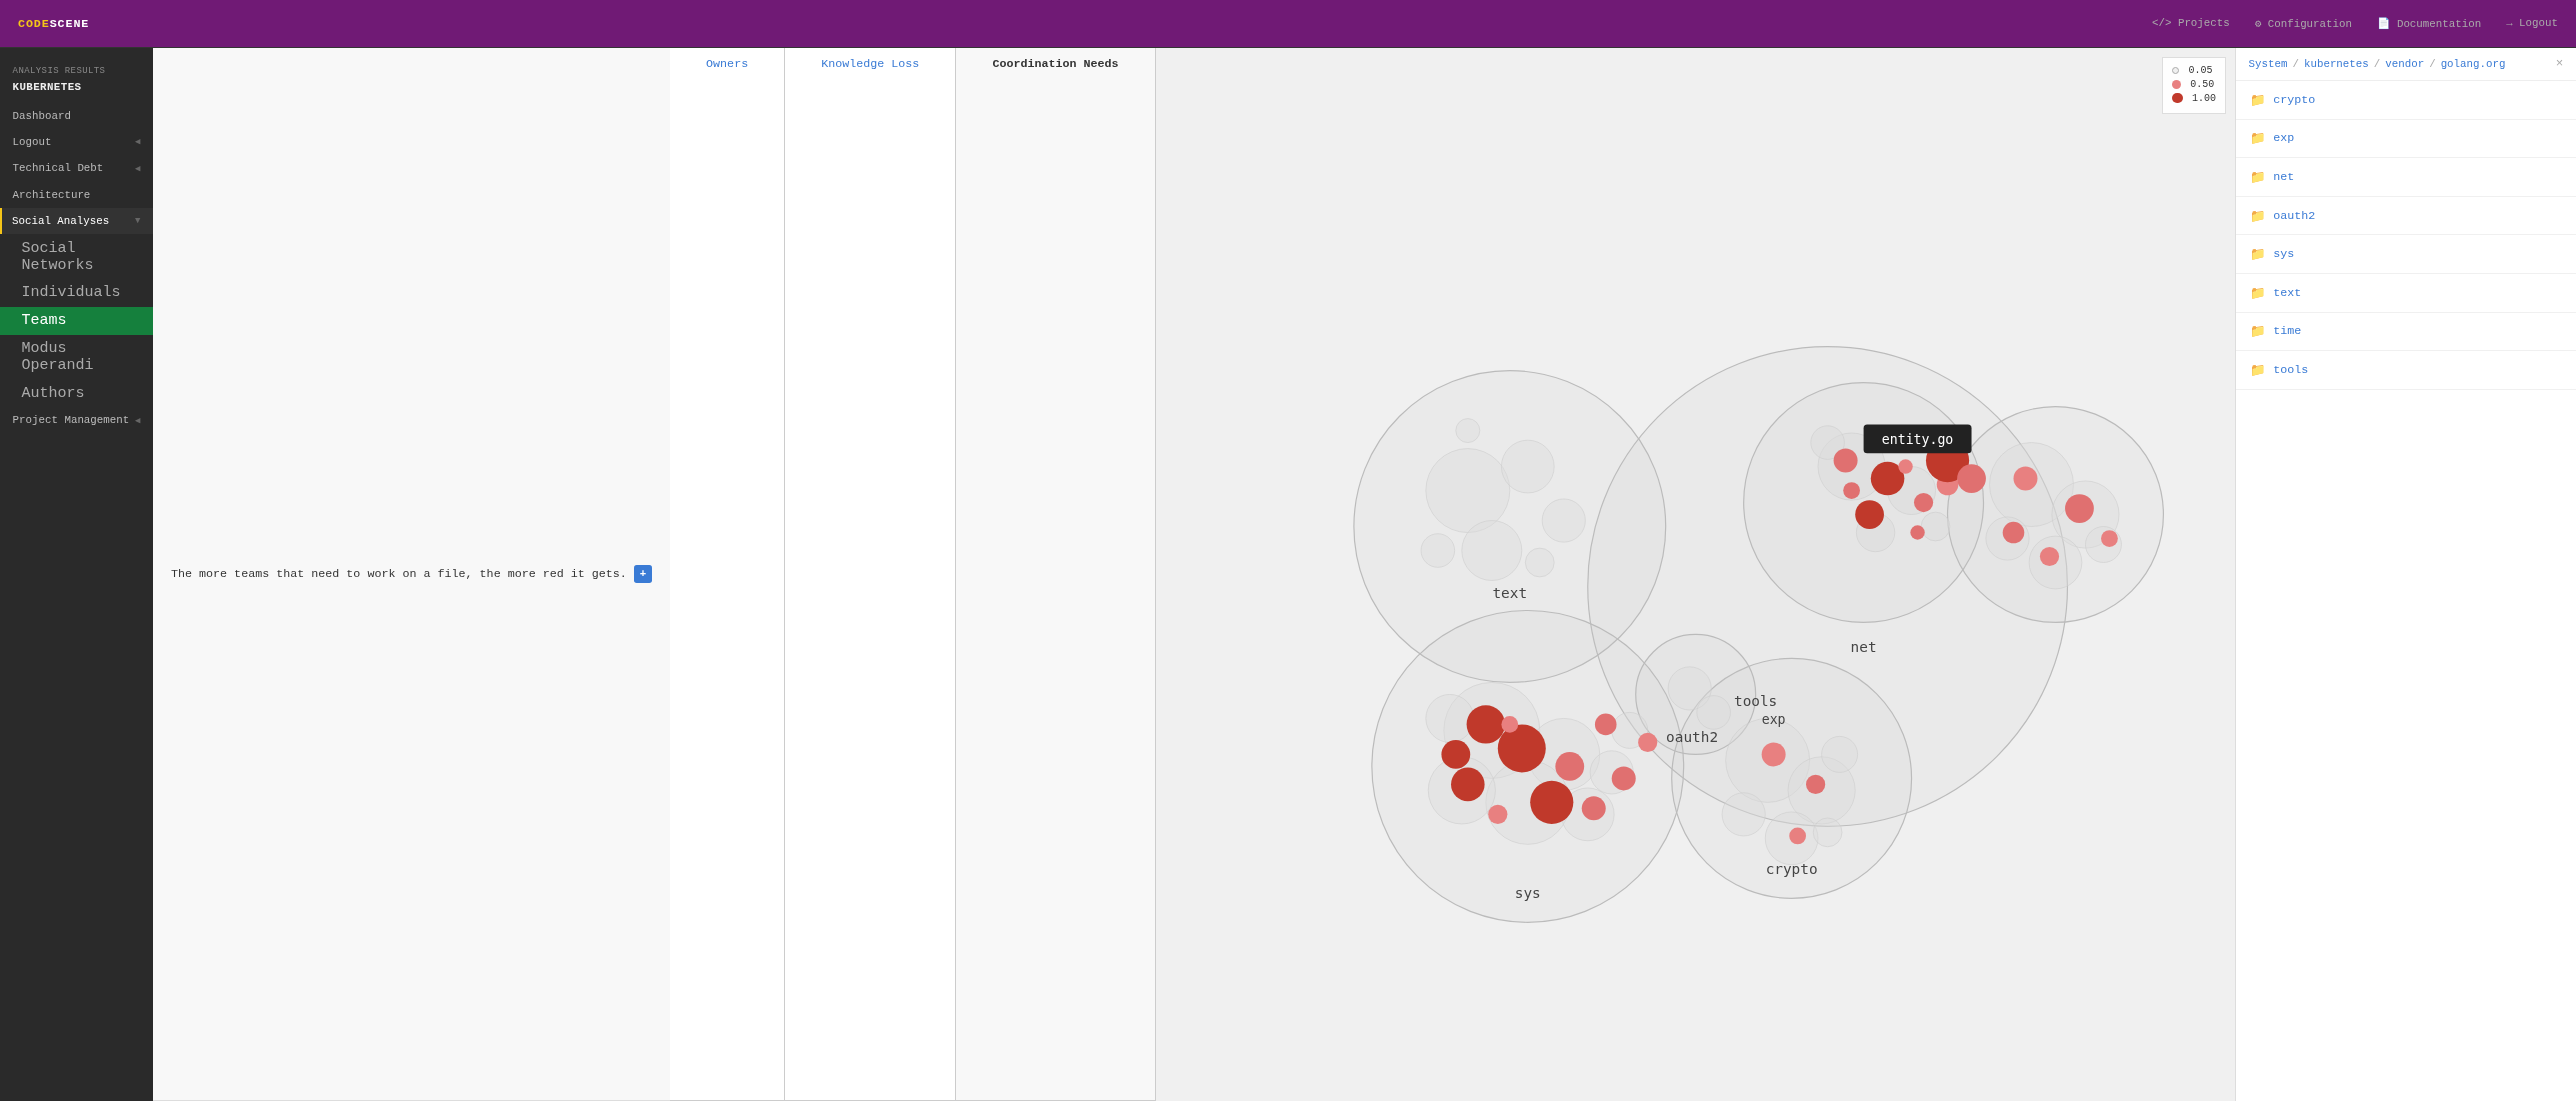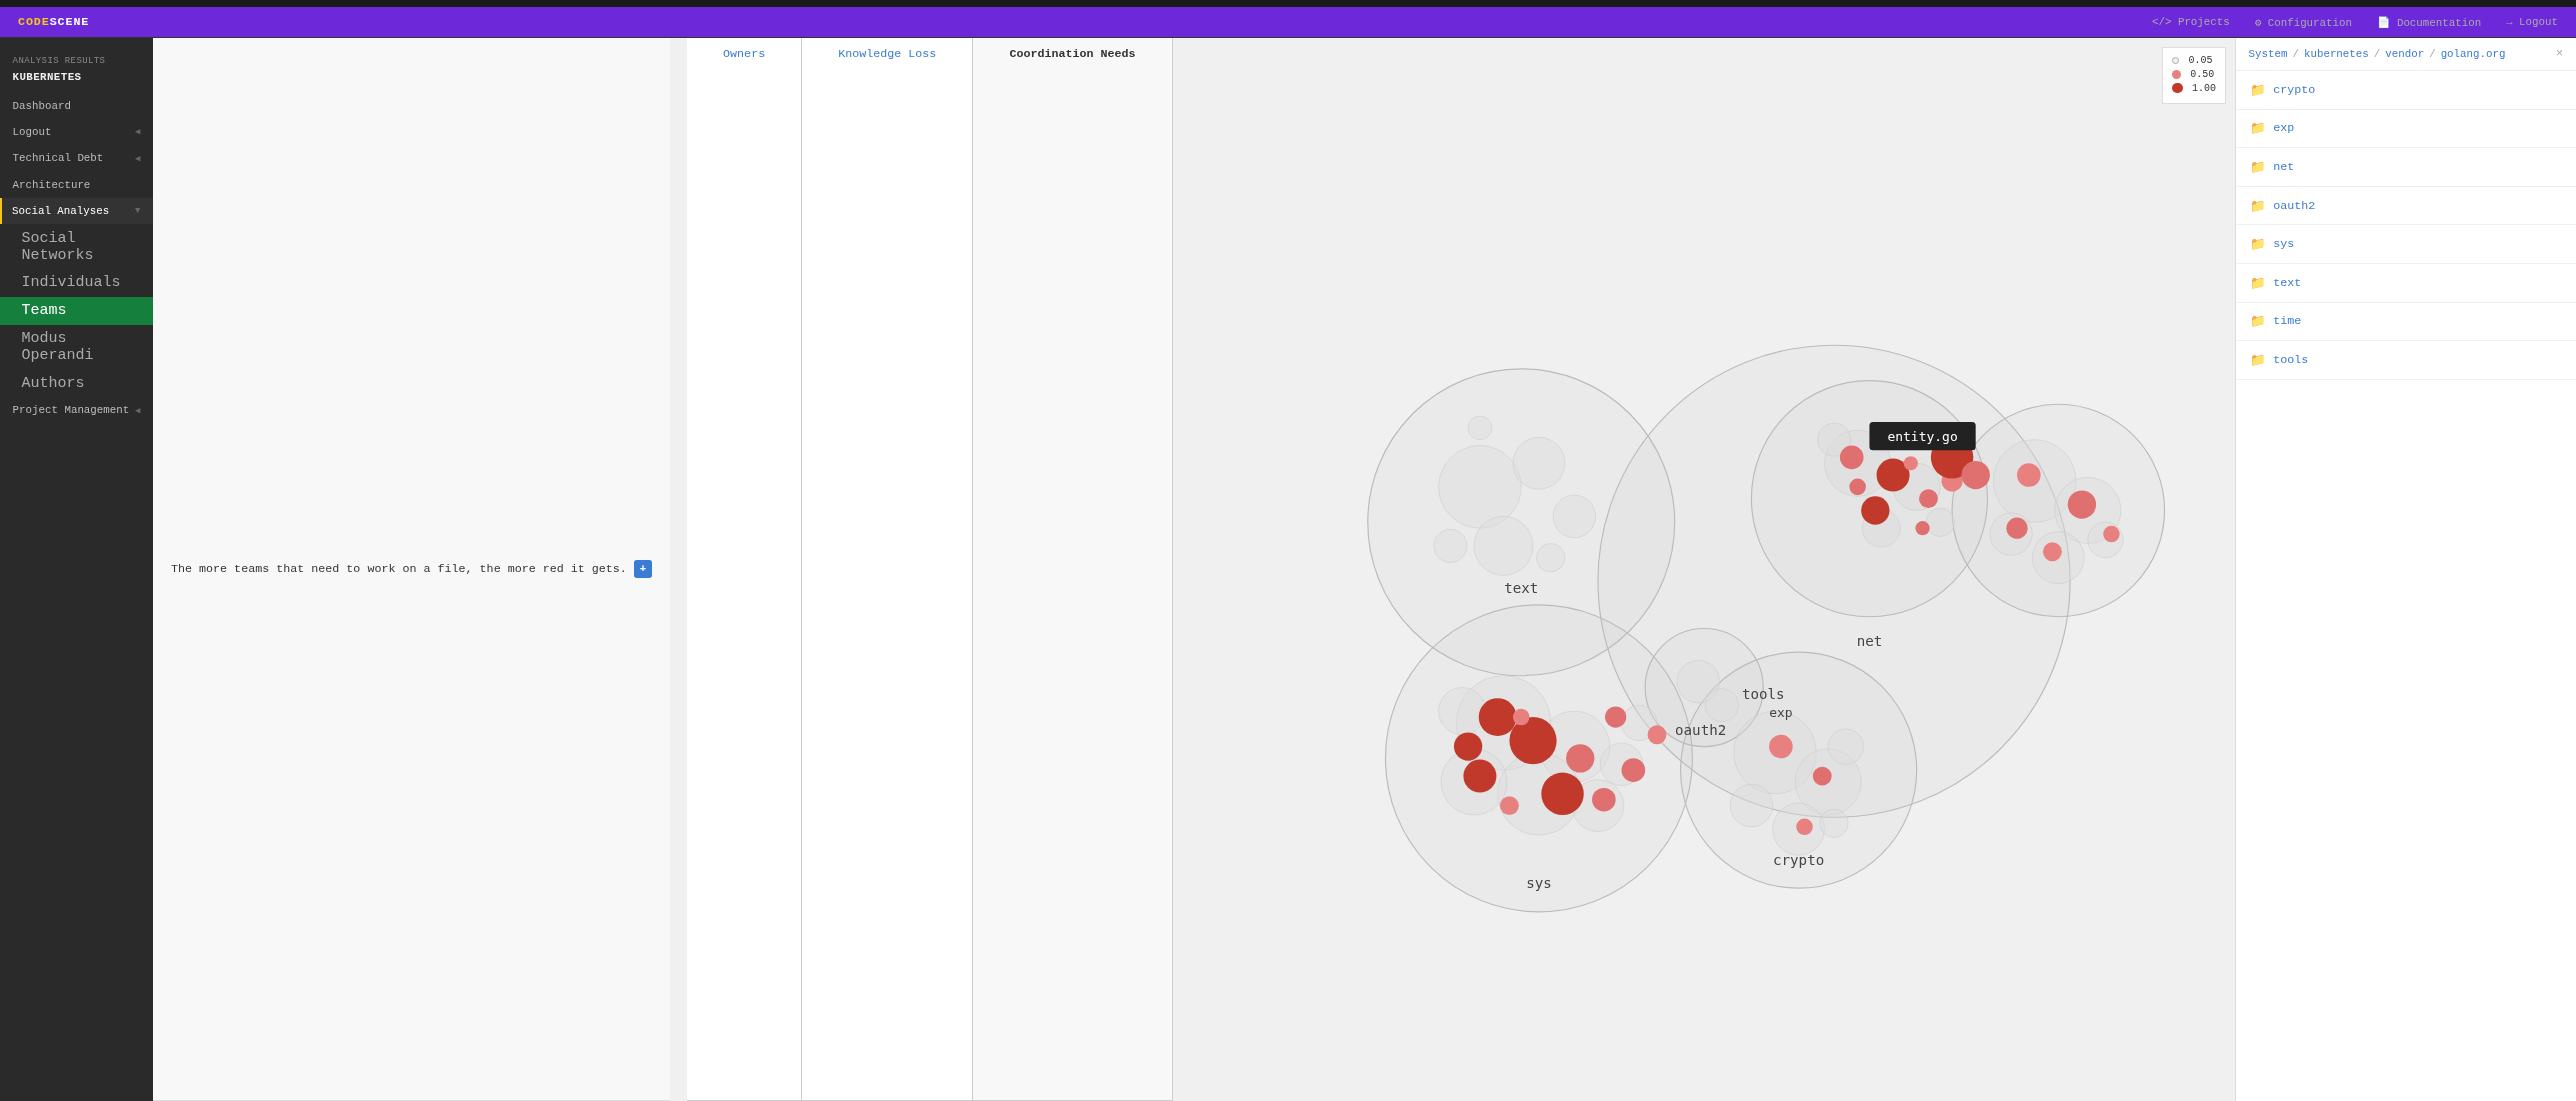--- a/index.html
+++ b/index.html
@@ -1,28 +1,27 @@
 <!DOCTYPE html>
 <html style="font-size:14.4px"><head>
   <meta charset="utf-8">
   <style>
     * { box-sizing: border-box; margin: 0; padding: 0; }
     body { font-family: 'Courier New', monospace; background: #1a1a1a; color: #ccc; height: 100vh; overflow: hidden; display: flex; flex-direction: column; }
 
     
     #topnav {
-      background: #6d28d9;
-      height: 31px;
+      background: #701a75;
+      height: 48px;
       display: flex;
       align-items: center;
       justify-content: space-between;
       padding: 0 18px;
       flex-shrink: 0;
       border-bottom: 0.9px solid #333;
-      margin-top: 7px;
     }
     #topnav .logo {
       color: #fff;
       font-weight: bold;
       font-size: 11.7px;
       letter-spacing: 0.9px;
     }
     #topnav .logo span { color: #f5c518; }
     #topnav .nav-links {
       display: flex;
@@ -124,21 +123,20 @@
       cursor: pointer;
       flex-shrink: 0;
     }
 
     
     #tabs {
       display: flex;
       background: #fff;
       border-bottom: 0.9px solid #ccc;
       flex-shrink: 0;
-      margin-left: 17px;
     }
     .tab {
       padding: 9px 36px;
       font-size: 11.7px;
       cursor: pointer;
       color: #3a7bd5;
       border-right: 0.9px solid #ccc;
       background: #fff;
     }
     .tab.active {

